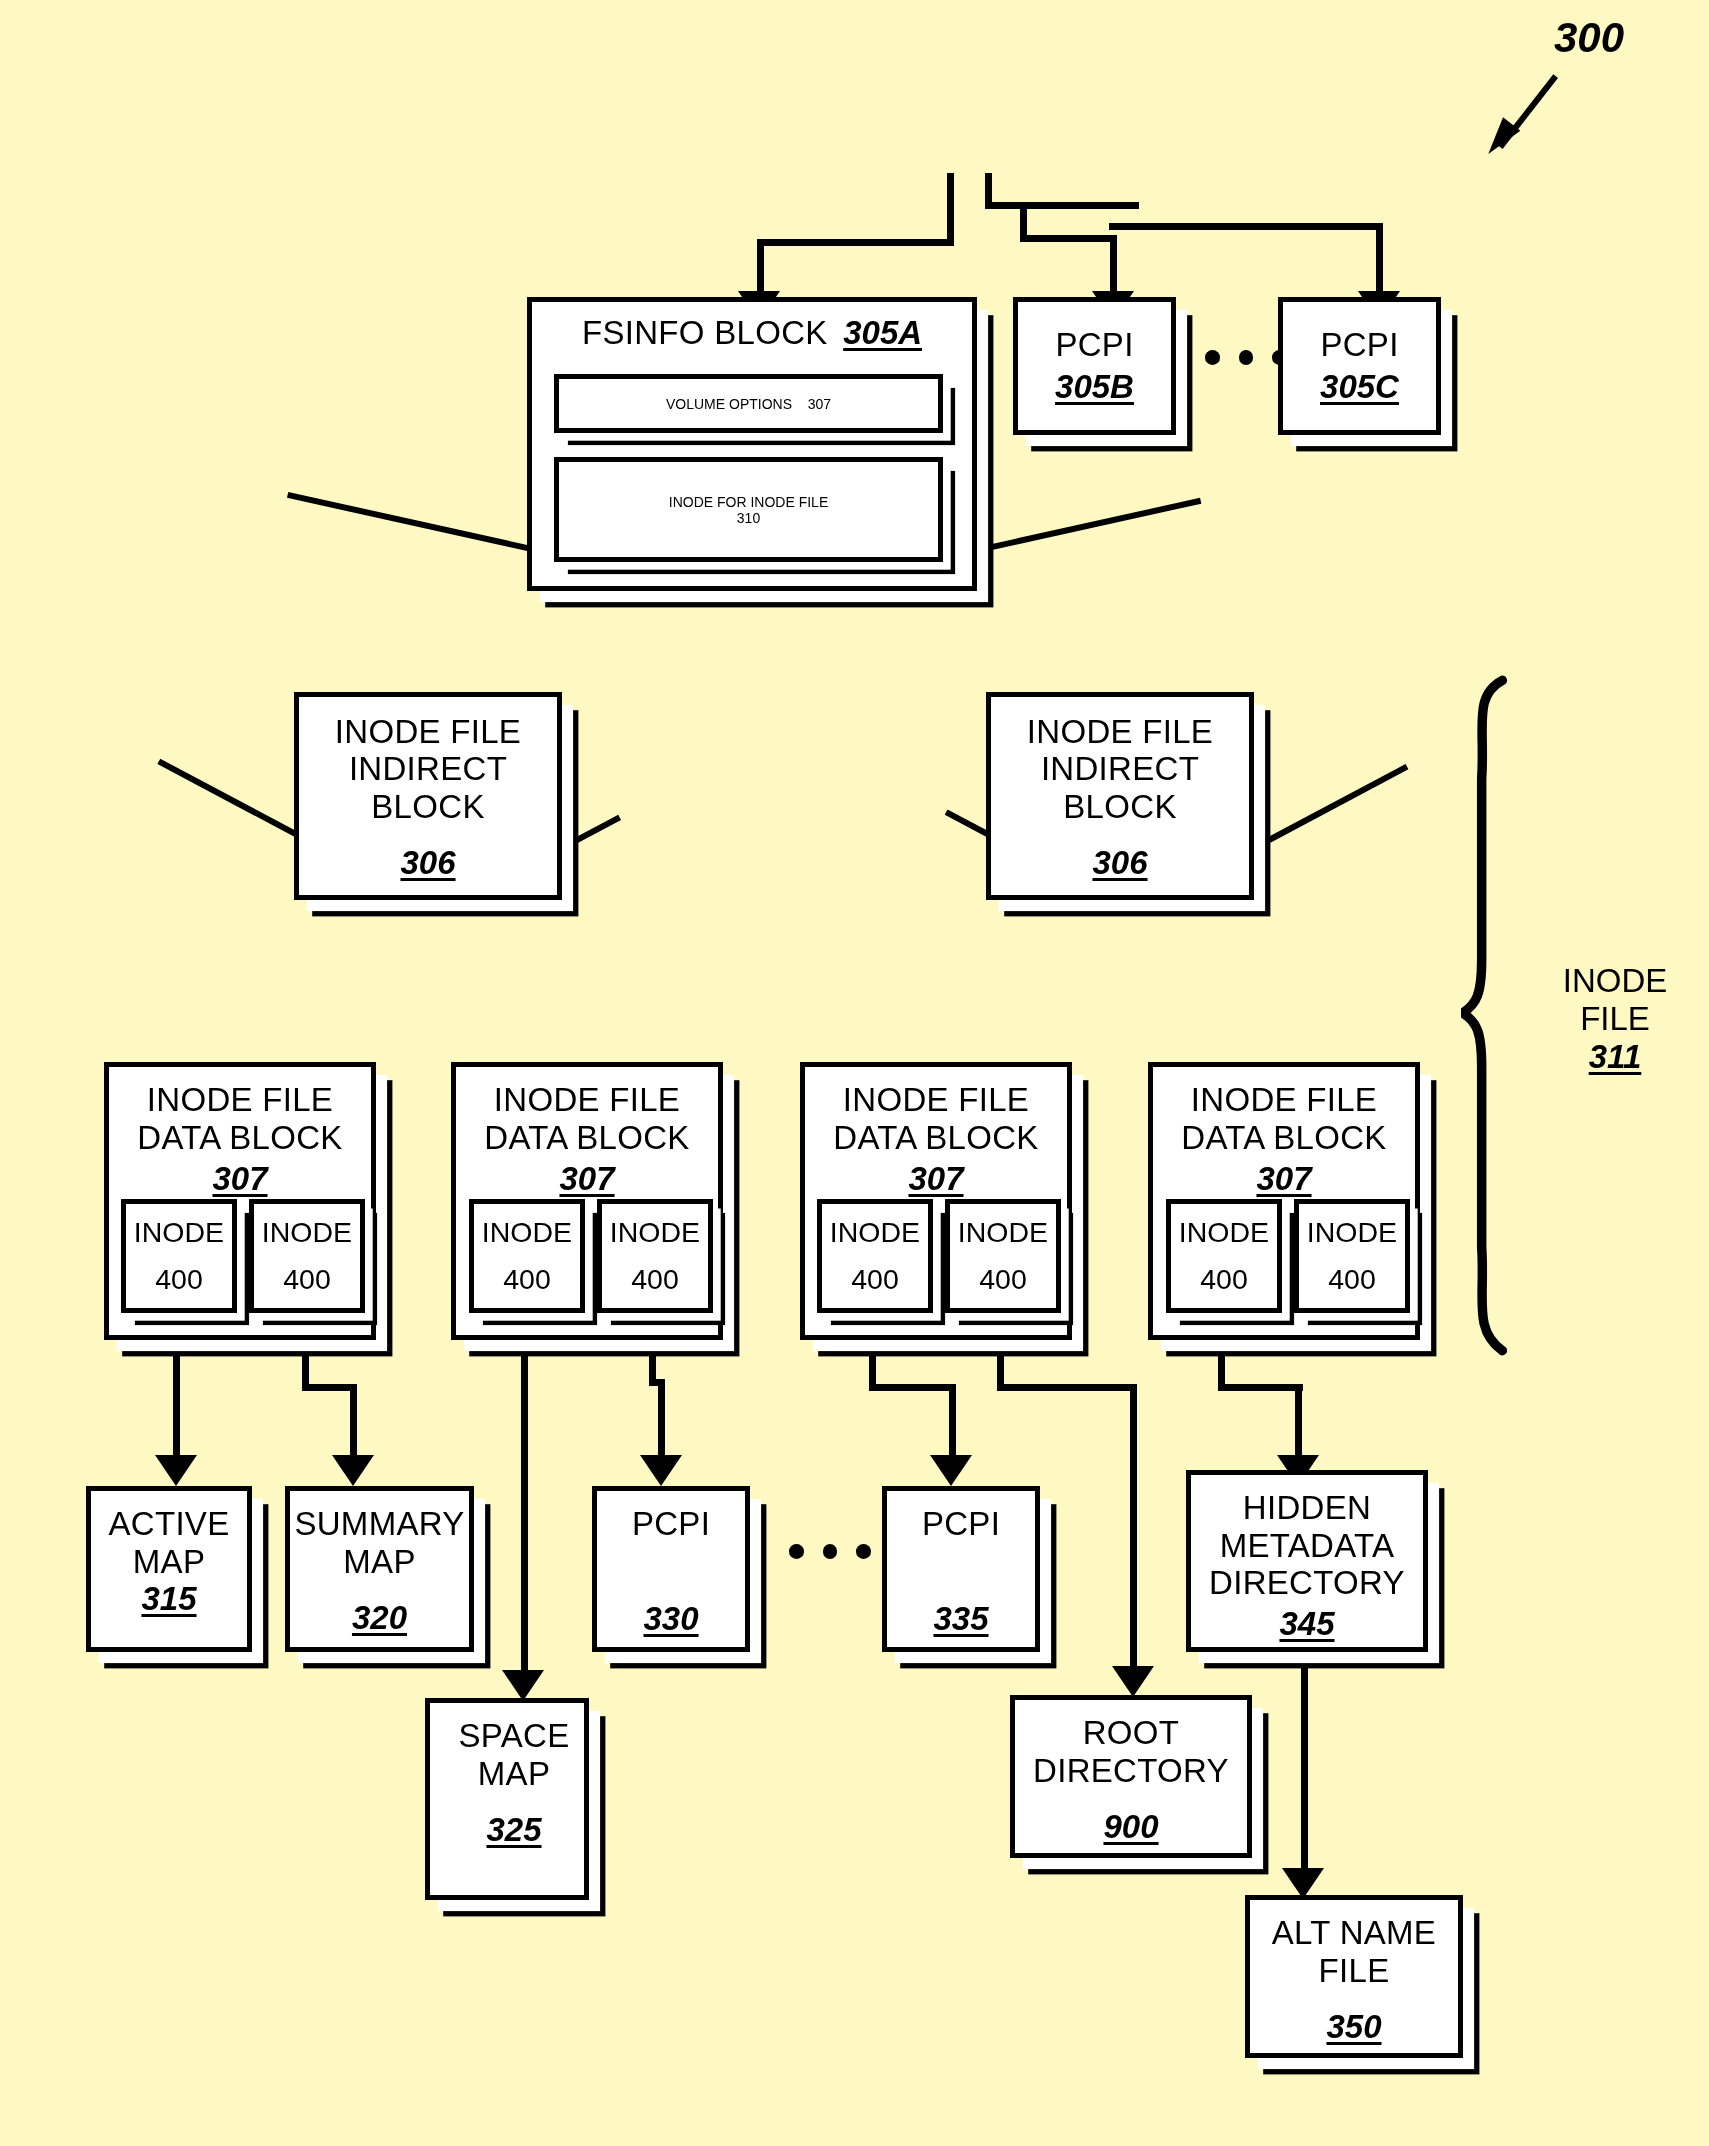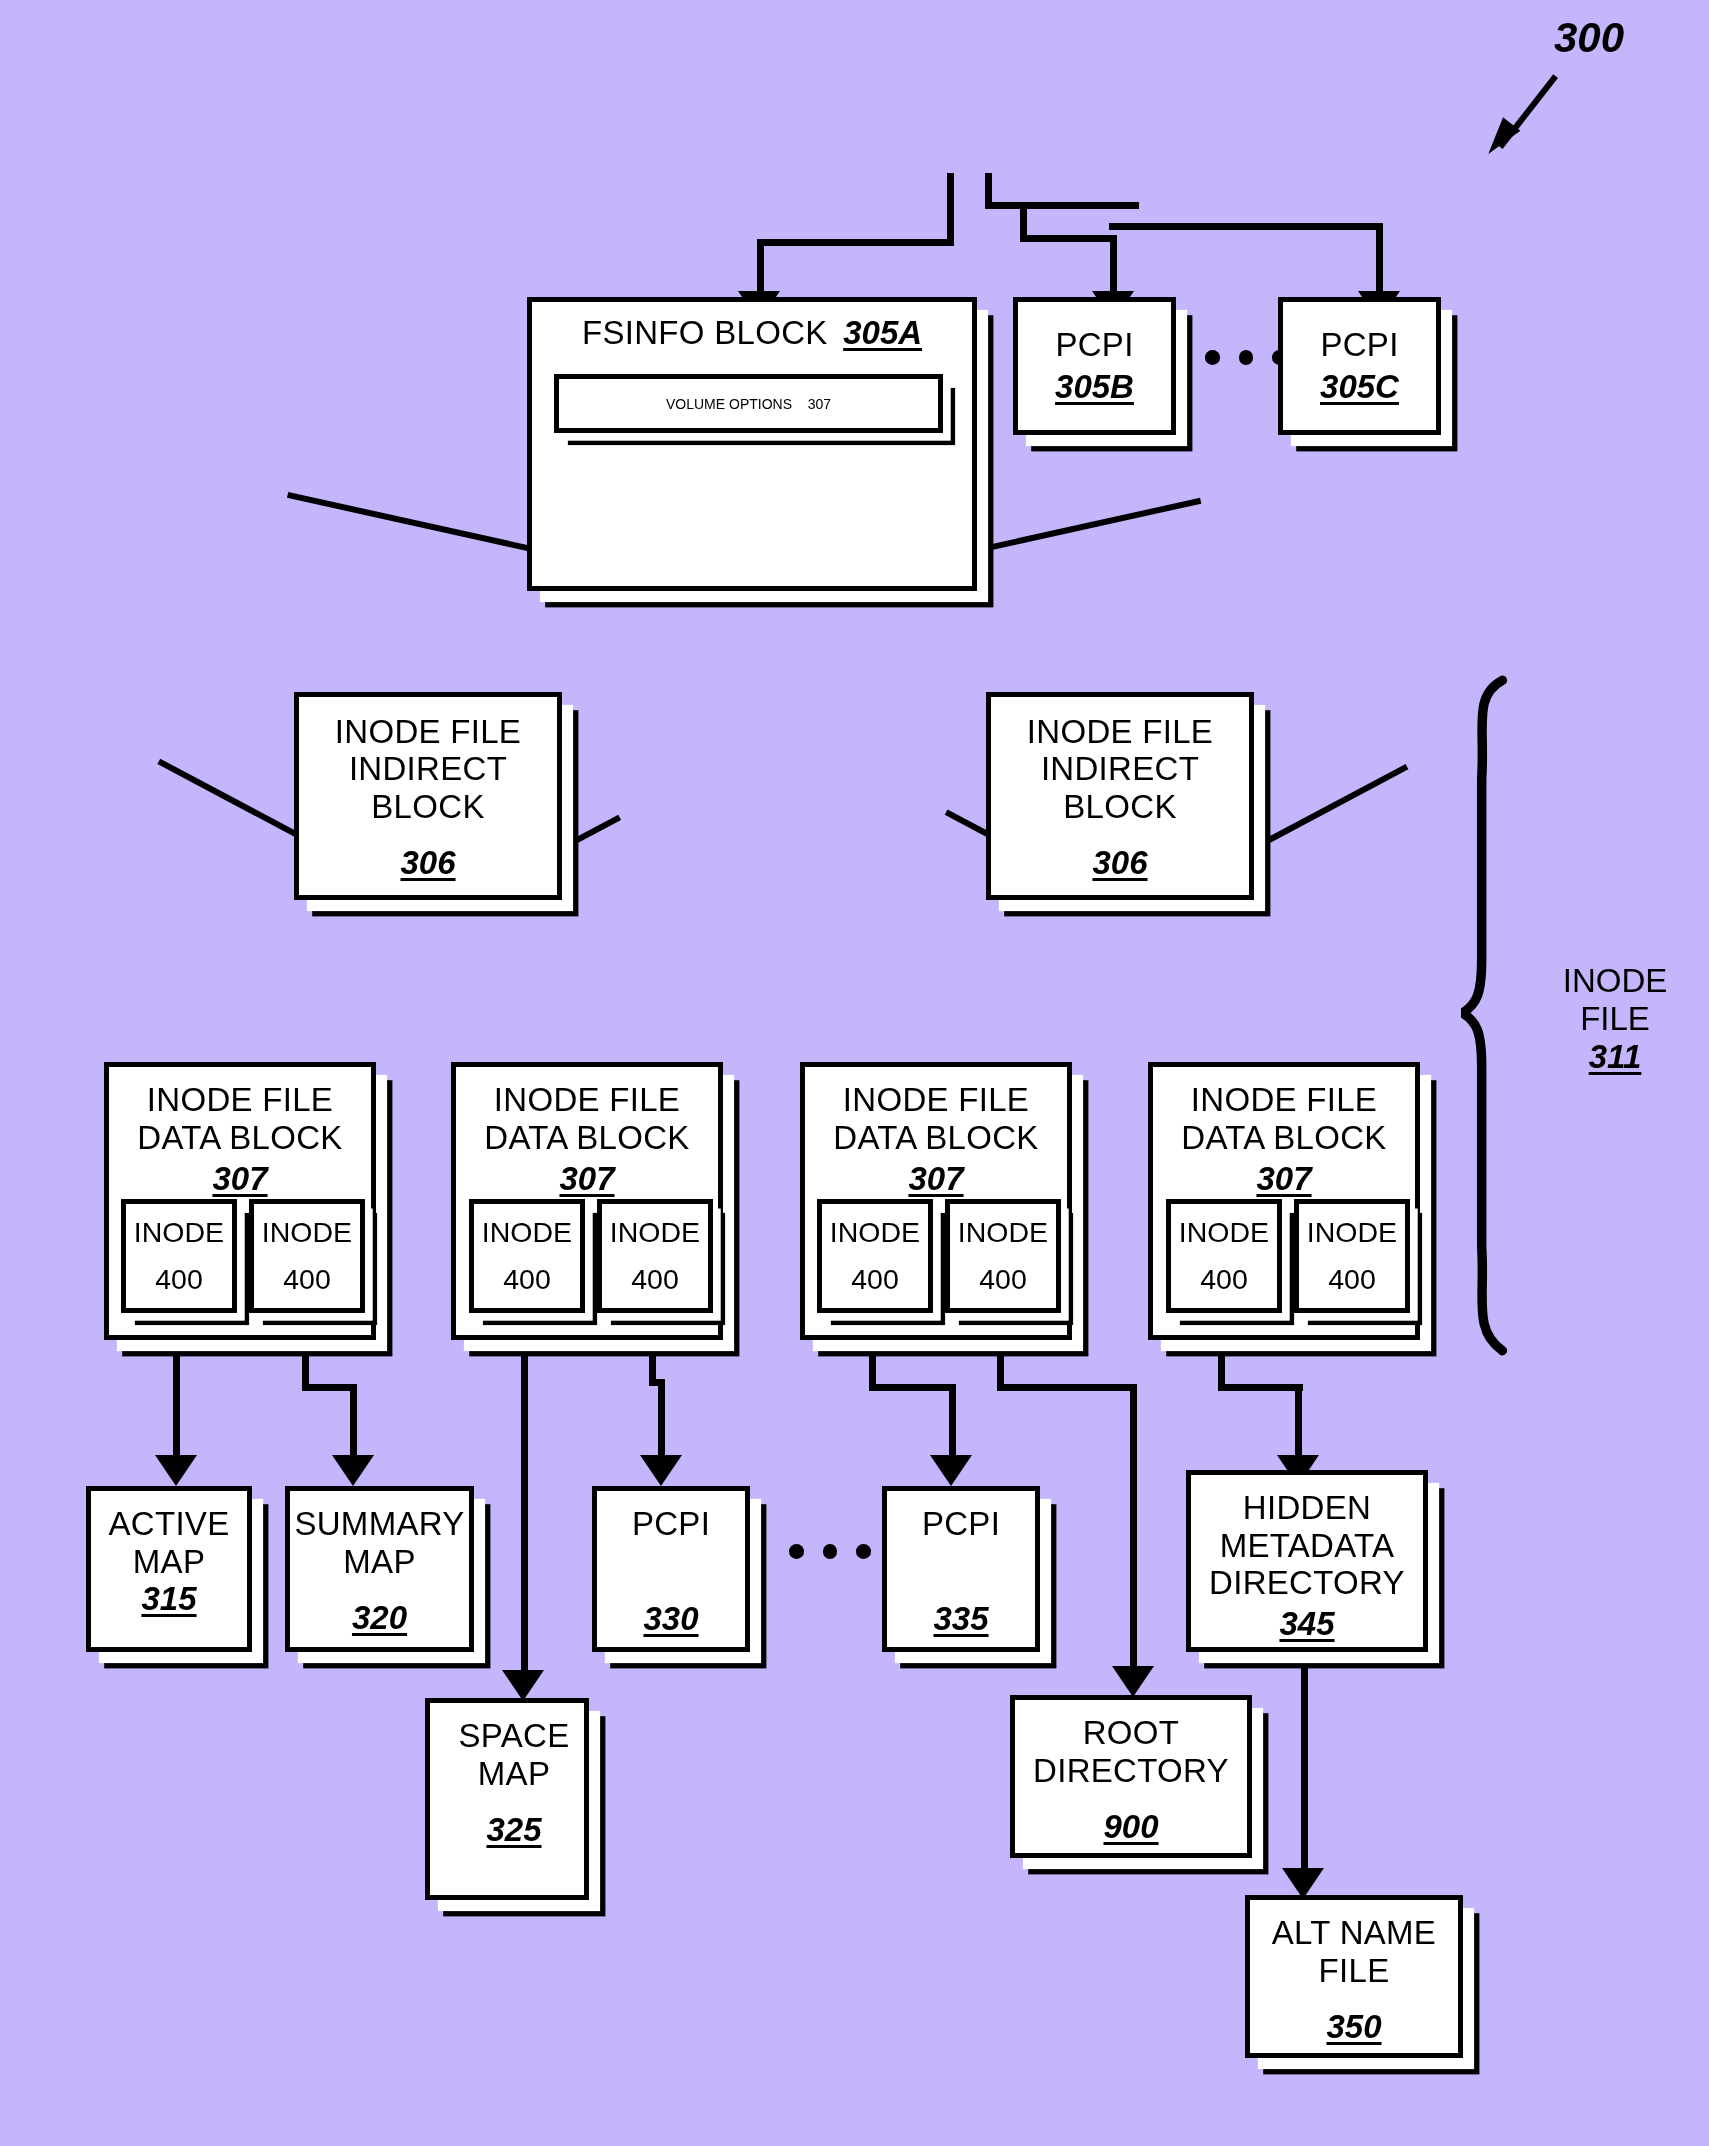--- a/index.html
+++ b/index.html
@@ -8,21 +8,21 @@
     background: #ffffff;
   }
   body {
     font-family: "Liberation Sans", sans-serif;
     color: #000000;
   }
   #figure {
     position: relative;
     width: 1710px;
     height: 2146px;
-    background: #c4b5fd;
+    background: #fef9c3;
     overflow: hidden;
   }
   
   .box {
     position: absolute;
     box-sizing: border-box;
     background: #ffffff;
     border: 5.2px solid #000000;
     box-shadow: 12px 12px 0 -0.9px #ffffff, 17.3px 17.3px 0 -0.9px #000000;
     display: flex;
@@ -172,20 +172,24 @@
     </div>
   </div>
 
   <div class="inner" style="left:554px; top:374px; width:389px; height:59px;">
     <div class="rowlabel">
       <span class="title">VOLUME OPTIONS</span>
       <span class="ref">307</span>
     </div>
   </div>
 
+  <div class="inner" style="left:554px; top:457px; width:389px; height:105px;">
+    <div class="title">INODE FOR INODE FILE</div>
+    <div class="ref tight">310</div>
+  </div>
 
   <div class="box center-v" style="left:1013px; top:297px; width:163px; height:138px;">
     <div class="title">PCPI</div>
     <div class="ref tight">305B</div>
   </div>
 
   <div class="dots" style="left:1205px; top:350px;">
     <i></i>
     <i></i>
     <i></i>

